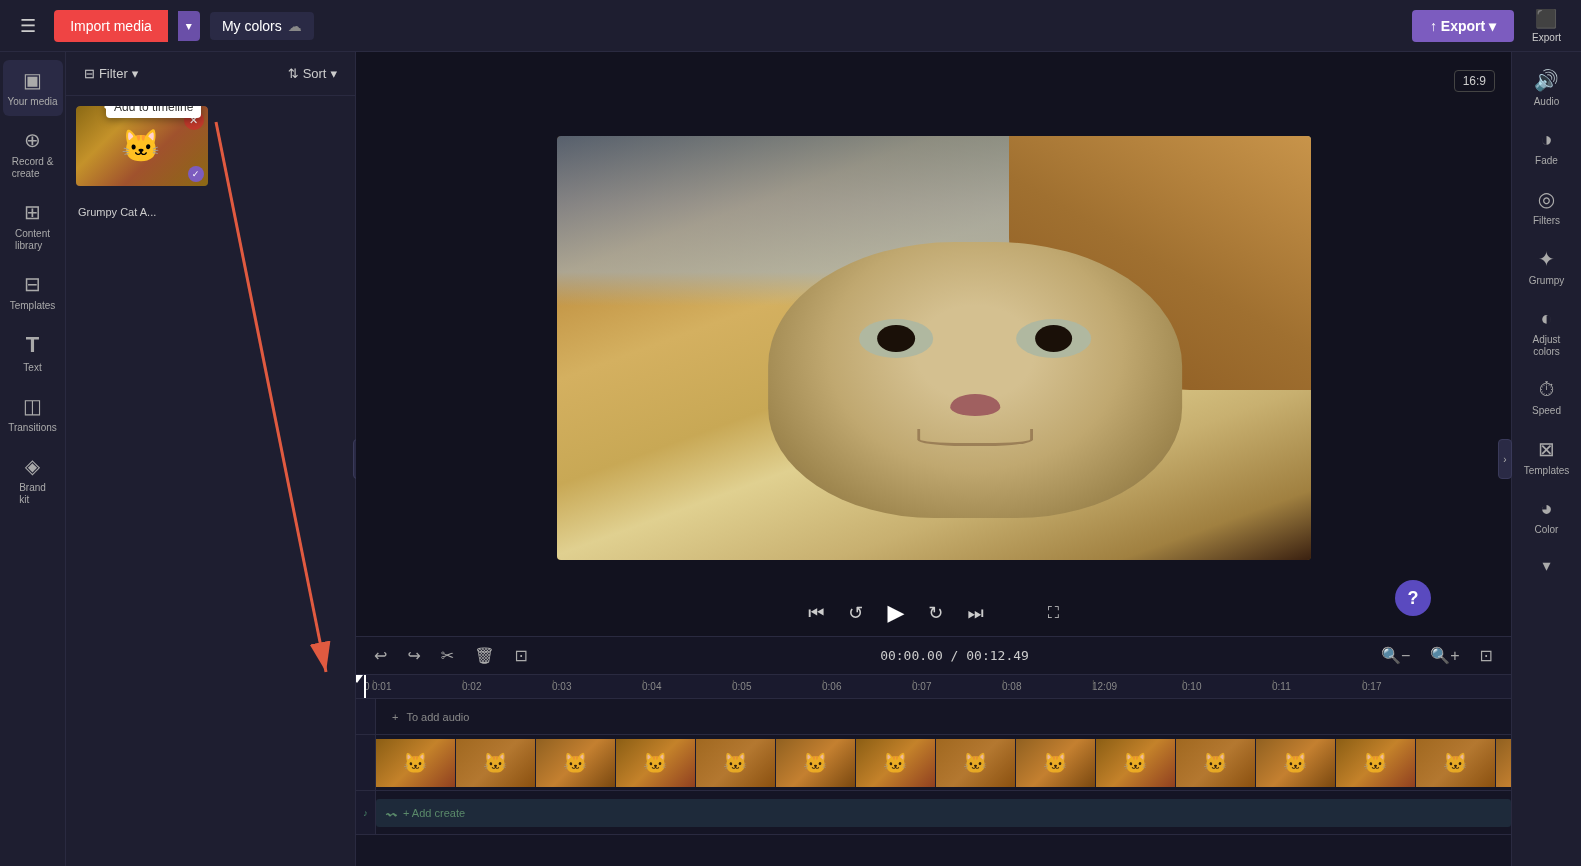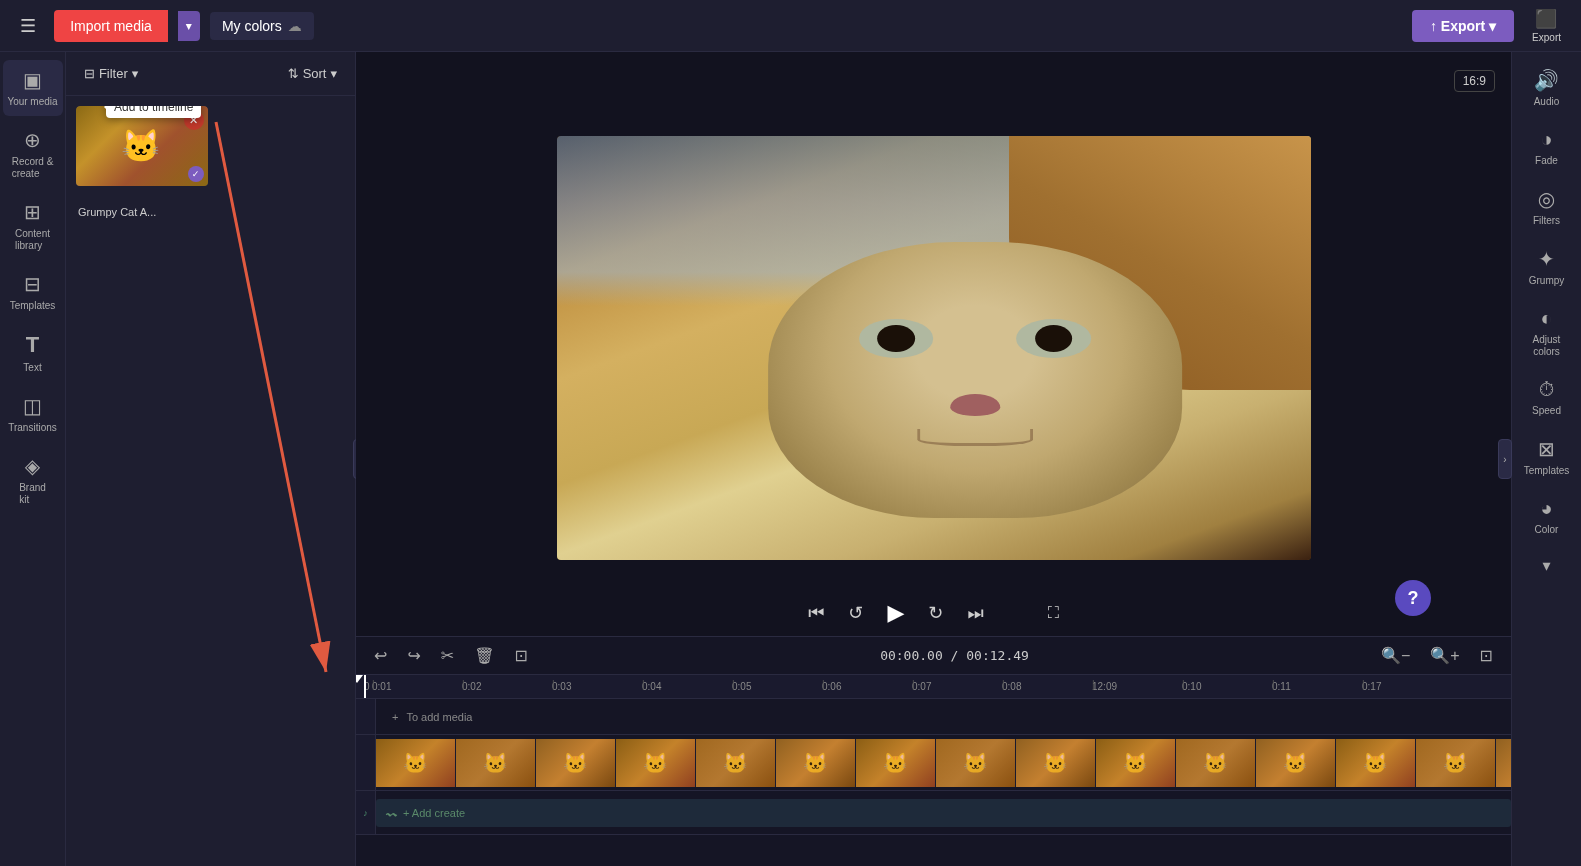--- a/index.html
+++ b/index.html
@@ -794,21 +794,21 @@
             <div class="ruler-mark"><span>0:17</span></div>
           </div>
           <div class="playhead"></div>
         </div>
 
         <div class="track-row" style="height:36px;background:#151525;">
           <div class="track-label-area"></div>
           <div class="track-content">
             <div class="text-track">
               <span style="color:#888;">+</span>
-              <span>To add media</span>
+              <span>To add audio</span>
             </div>
           </div>
         </div>
 
         <div class="track-row" style="height:56px;background:#151525;">
           <div class="track-label-area"></div>
           <div class="track-content">
             <div class="video-track-frames">
 
               <div class="frame-thumb" style="background:linear-gradient(135deg,#8B5e14,#c4822a,#904020);"></div>

